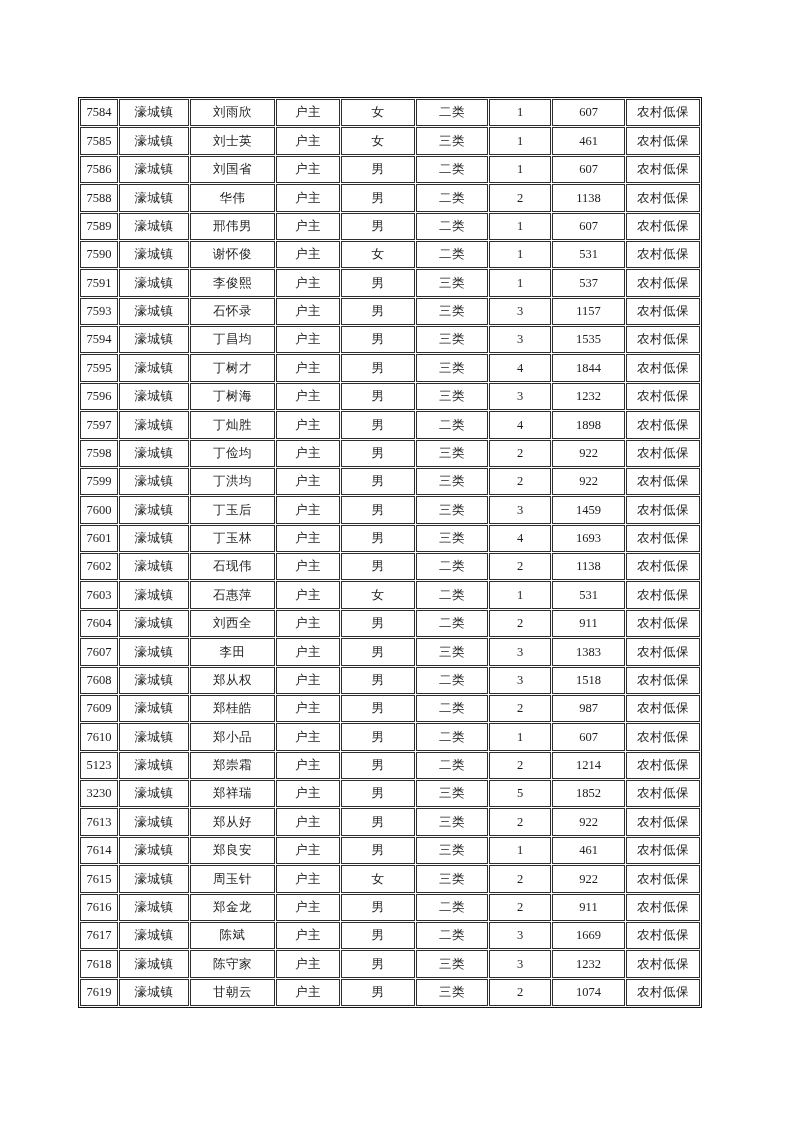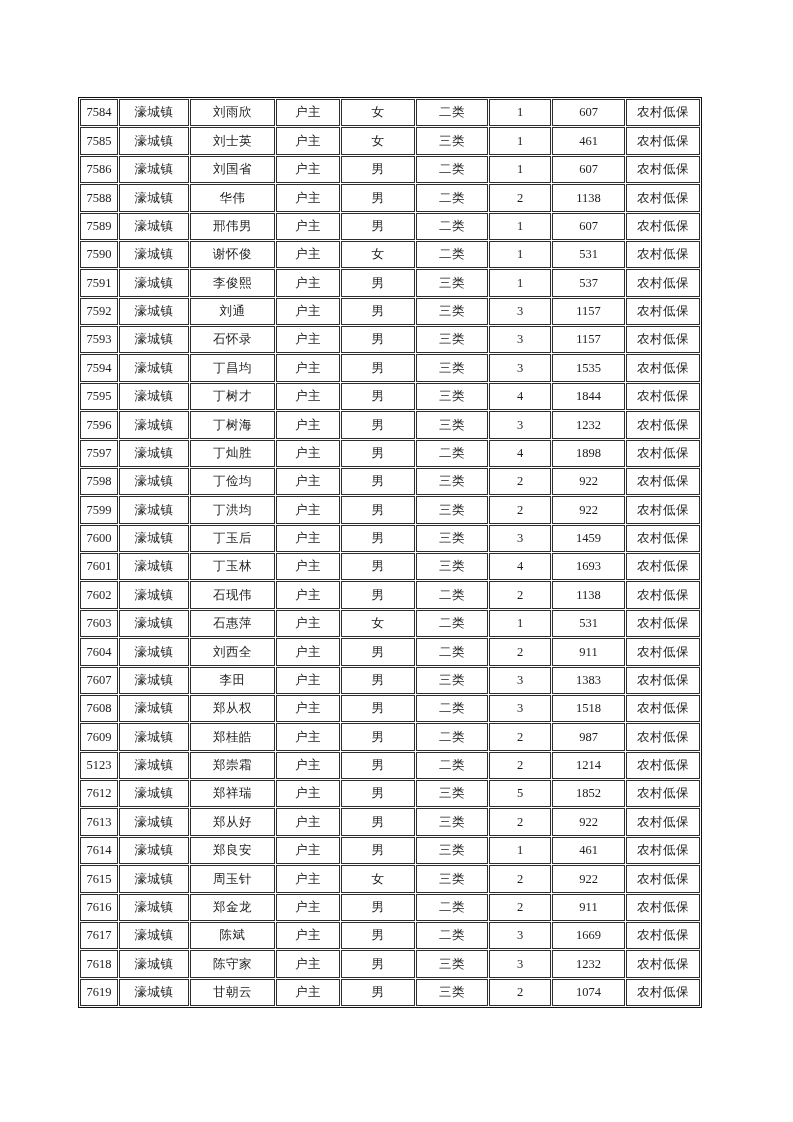--- a/index.html
+++ b/index.html
@@ -138,31 +138,20 @@
     <td>濠城镇</td>
     <td>李俊熙</td>
     <td>户主</td>
     <td>男</td>
     <td>三类</td>
     <td class="num">1</td>
     <td class="num">537</td>
     <td>农村低保</td>
   </tr>
         <tr>
-    <td class="num">7592</td>
-    <td>濠城镇</td>
-    <td>刘通</td>
-    <td>户主</td>
-    <td>男</td>
-    <td>三类</td>
-    <td class="num">3</td>
-    <td class="num">1157</td>
-    <td>农村低保</td>
-  </tr>
-        <tr>
     <td class="num">7593</td>
     <td>濠城镇</td>
     <td>石怀录</td>
     <td>户主</td>
     <td>男</td>
     <td>三类</td>
     <td class="num">3</td>
     <td class="num">1157</td>
     <td>农村低保</td>
   </tr>
@@ -314,32 +303,43 @@
     <td>濠城镇</td>
     <td>郑桂皓</td>
     <td>户主</td>
     <td>男</td>
     <td>二类</td>
     <td class="num">2</td>
     <td class="num">987</td>
     <td>农村低保</td>
   </tr>
         <tr>
+    <td class="num">7610</td>
+    <td>濠城镇</td>
+    <td>郑小品</td>
+    <td>户主</td>
+    <td>男</td>
+    <td>二类</td>
+    <td class="num">1</td>
+    <td class="num">607</td>
+    <td>农村低保</td>
+  </tr>
+        <tr>
     <td class="num">5123</td>
     <td>濠城镇</td>
     <td>郑崇霜</td>
     <td>户主</td>
     <td>男</td>
     <td>二类</td>
     <td class="num">2</td>
     <td class="num">1214</td>
     <td>农村低保</td>
   </tr>
         <tr>
-    <td class="num">7612</td>
+    <td class="num">3230</td>
     <td>濠城镇</td>
     <td>郑祥瑞</td>
     <td>户主</td>
     <td>男</td>
     <td>三类</td>
     <td class="num">5</td>
     <td class="num">1852</td>
     <td>农村低保</td>
   </tr>
         <tr>

